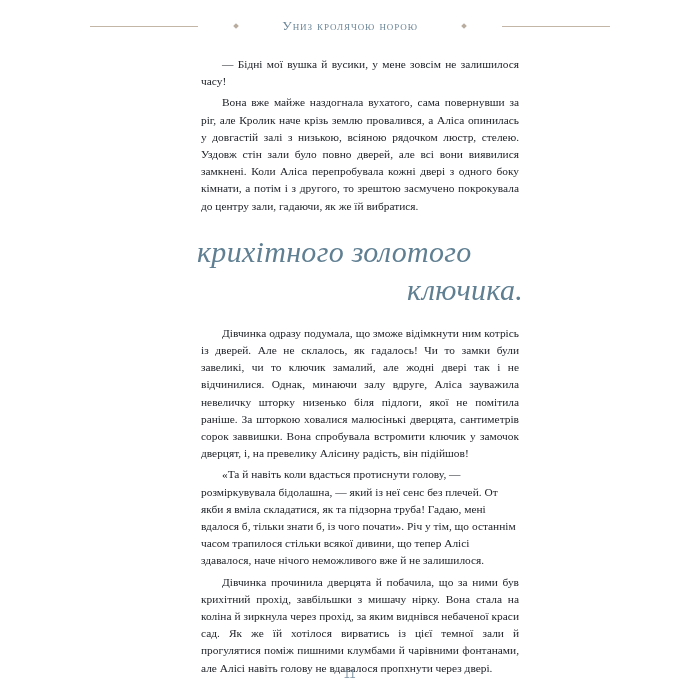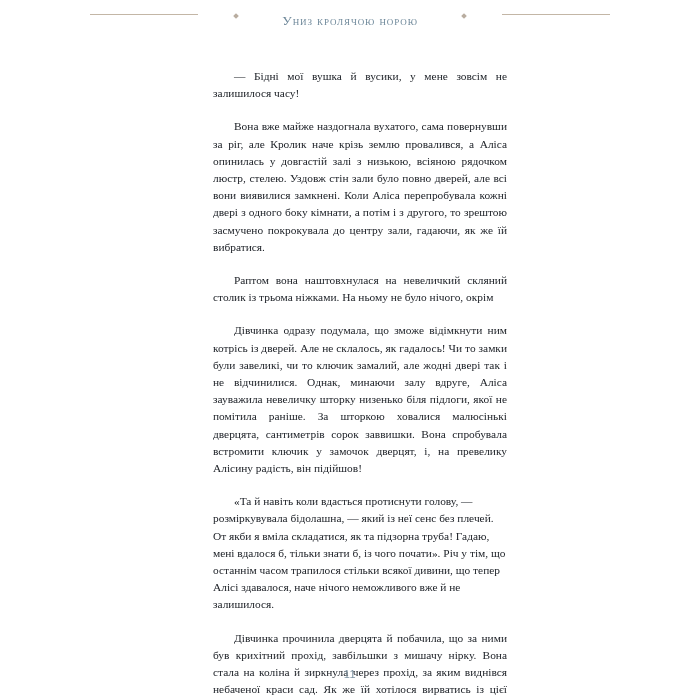--- a/index.html
+++ b/index.html
@@ -24,21 +24,21 @@
   }
 
   
   .running-head {
     position: absolute;
     left: 0;
     top: 14px;
     width: 700px;
     height: 24px;
     display: flex;
-    align-items: flex-start;
+    align-items: center;
     justify-content: center;
     gap: 16px;
   }
   .rule {
     width: 108px;
     height: 1px;
     background: #c3b6a6;
     flex: none;
   }
   .rule-left { margin-right: 20px; }
@@ -65,21 +65,21 @@
 
   
   .textblock {
     position: absolute;
     left: 197px;
     top: 52px;
     width: 326px;
   }
 
   p.body {
-    margin: 16px;
+    margin: 4px;
     font-family: "Liberation Serif", serif;
     font-size: 11.4px;
     line-height: 17.2px;
     color: #20242a;
     text-align: justify;
     text-indent: 21px;
     hyphens: manual;
     -webkit-hyphens: manual;
   }
   p.body.last-left {
@@ -122,22 +122,25 @@
     <span class="diamond"></span>
     <span class="head-title">Униз кролячою норою</span>
     <span class="diamond"></span>
     <span class="rule rule-right"></span>
   </div>
 
   <div class="textblock">
 
     <p class="body">— Бідні мої вушка й вусики, у мене зовсім не залишилося часу!</p>
     <p class="body">Вона вже майже наздогнала вухатого, сама повернувши за ріг, але Кролик наче крізь землю провалився, а Аліса опинилась у довгастій залі з низькою, всіяною рядочком люстр, стелею. Уздовж стін зали було повно дверей, але всі вони виявилися замкнені. Коли Аліса перепробувала кожні двері з одного боку кімнати, а потім і з другого, то зрештою засмучено покрокувала до центру зали, гадаючи, як же їй вибратися.</p>
-    <p class="body">Раптом вона наштовхнулася на невеличкий скляний столик із трьома ніжками. На ньому не було нічого, окрім</p>
 
+    <div class="pullquote">
+      <span class="pq-line-1">крихітного золотого</span>
+      <span class="pq-line-2">ключика.</span>
+    </div>
 
     <p class="body">Дівчинка одразу подумала, що зможе відімкнути ним котрісь із дверей. Але не склалось, як гадалось! Чи то замки були завеликі, чи то ключик замалий, але жодні двері так і не відчинилися. Однак, минаючи залу вдруге, Аліса зауважила невеличку шторку низенько біля підлоги, якої не помітила раніше. За шторкою ховалися малюсінькі дверцята, сантиметрів сорок заввишки. Вона спробувала встромити ключик у замочок дверцят, і, на превелику Алісину радість, він підійшов!</p>
     <p class="body last-left">«Та й навіть коли вдасться протиснути голову, — розміркувувала бідолашна, — який із неї сенс без плечей. От якби я вміла складатися, як та підзорна труба! Гадаю, мені вдалося б, тільки знати б, із чого почати». Річ у тім, що останнім часом трапилося стільки всякої дивини, що тепер Алісі здавалося, наче нічого неможливого вже й не залишилося.</p>
     <p class="body">Дівчинка прочинила дверцята й побачила, що за ними був крихітний прохід, завбільшки з мишачу нірку. Вона стала на коліна й зиркнула через прохід, за яким виднівся небаченої краси сад. Як же їй хотілося вирватись із цієї темної зали й прогулятися поміж пишними клумбами й чарівними фонтанами, але Алісі навіть голову не вдавалося пропхнути через двері.</p>
 
   </div>
 
   <div class="folio">11</div>
 
 </div>

